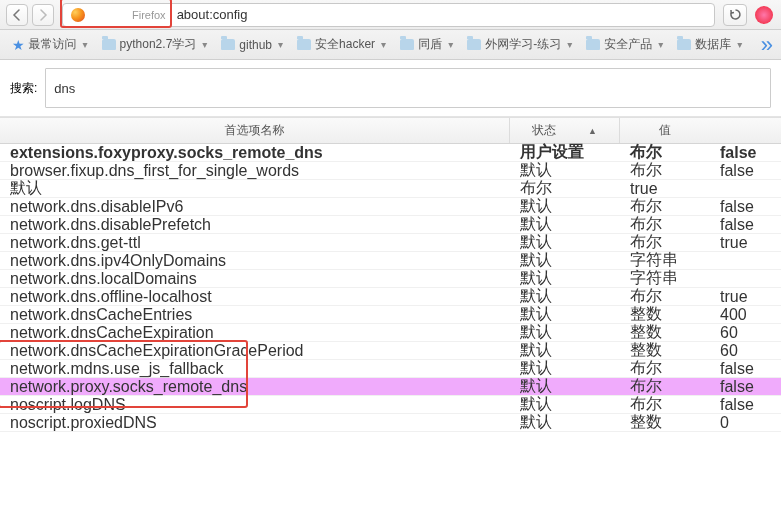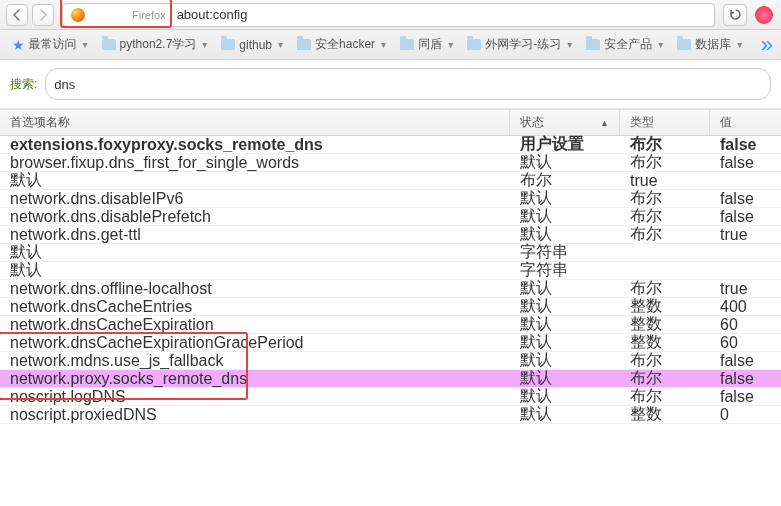--- a/index.html
+++ b/index.html
@@ -108,41 +108,41 @@
   }
   .chev { color:#888; font-size:10px; margin-left:2px; }
   .bm-more { color:#4a90e2; font-size:22px; margin-left:auto; line-height:10px; }
   
   .search-row {
     display:flex; align-items:center;
     padding: 8px 10px;
     border-bottom:1px solid #e4e4e4;
     gap:8px;
   }
-  .search-label { color:#4d7c0f; }
+  .search-label { color:#000000; }
   .search-input {
-    flex:1; height:32px;
-    border:1px solid #ccc; border-radius:13px;
+    flex:1; height:40px;
+    border:1px solid #ccc; border-radius:1px;
     padding:0 8px; font-size:13px;
     color:#333;
   }
   
   .table-wrap { border-top:1px solid #e0e0e0; }
   .thead, .row {
     display:grid;
     grid-template-columns: 510px 110px 90px 1fr;
     align-items:center;
   }
   .thead {
     background: linear-gradient(#fafafa,#efefef);
     border-bottom:1px solid #d5d5d5;
     font-size:12px; color:#555;
     height:26px;
   }
-  .thead .cell { padding:0 10px; display:flex; align-items:center; gap:4px; border-right:1px solid #dcdcdc; height:100%; }
+  .thead .cell { padding:0 22px; display:flex; align-items:center; gap:4px; border-right:1px solid #dcdcdc; height:100%;justify-content:center; }
   .thead .cell:last-child{ border-right:none;}
   .sort-arrow { font-size:9px; color:#666; }
   .tbody { position:relative; }
   .row {
     height:18px; font-size:16px;
     border-bottom:1px solid #f0f0f0;
   }
   .row .cell { padding:0 10px; white-space:nowrap; overflow:hidden; text-overflow:ellipsis; }
   .row.bold { font-weight:bold; }
   .row.selected { background:#f0abfc; }
@@ -240,23 +240,20 @@
 <div class="table-wrap">
   <div class="thead">
     <div class="cell">
         <span>首选项名称</span>
       </div>
     <div class="cell">
         <span>状态</span>
         <span class="sort-arrow" style="margin-left:auto;">▲</span>
       </div>
     <div class="cell">
-        <span>类型</span>
-      </div>
-    <div class="cell">
         <span>值</span>
       </div>
   </div>
   <div class="tbody" id="tbody">
       <div class="row bold">
         <div class="cell">extensions.foxyproxy.socks_remote_dns</div>
         <div class="cell">用户设置</div>
         <div class="cell">布尔</div>
         <div class="cell">false</div>
       </div>
@@ -283,25 +280,27 @@
         <div class="cell">布尔</div>
         <div class="cell">false</div>
       </div>
       <div class="row">
         <div class="cell">network.dns.get-ttl</div>
         <div class="cell">默认</div>
         <div class="cell">布尔</div>
         <div class="cell">true</div>
       </div>
       <div class="row">
+        <div class="cell">network.dns.ipv4OnlyDomains</div>
         <div class="cell">默认</div>
         <div class="cell">字符串</div>
         <div class="cell"></div>
       </div>
       <div class="row">
+        <div class="cell">network.dns.localDomains</div>
         <div class="cell">默认</div>
         <div class="cell">字符串</div>
         <div class="cell"></div>
       </div>
       <div class="row">
         <div class="cell">network.dns.offline-localhost</div>
         <div class="cell">默认</div>
         <div class="cell">布尔</div>
         <div class="cell">true</div>
       </div>

